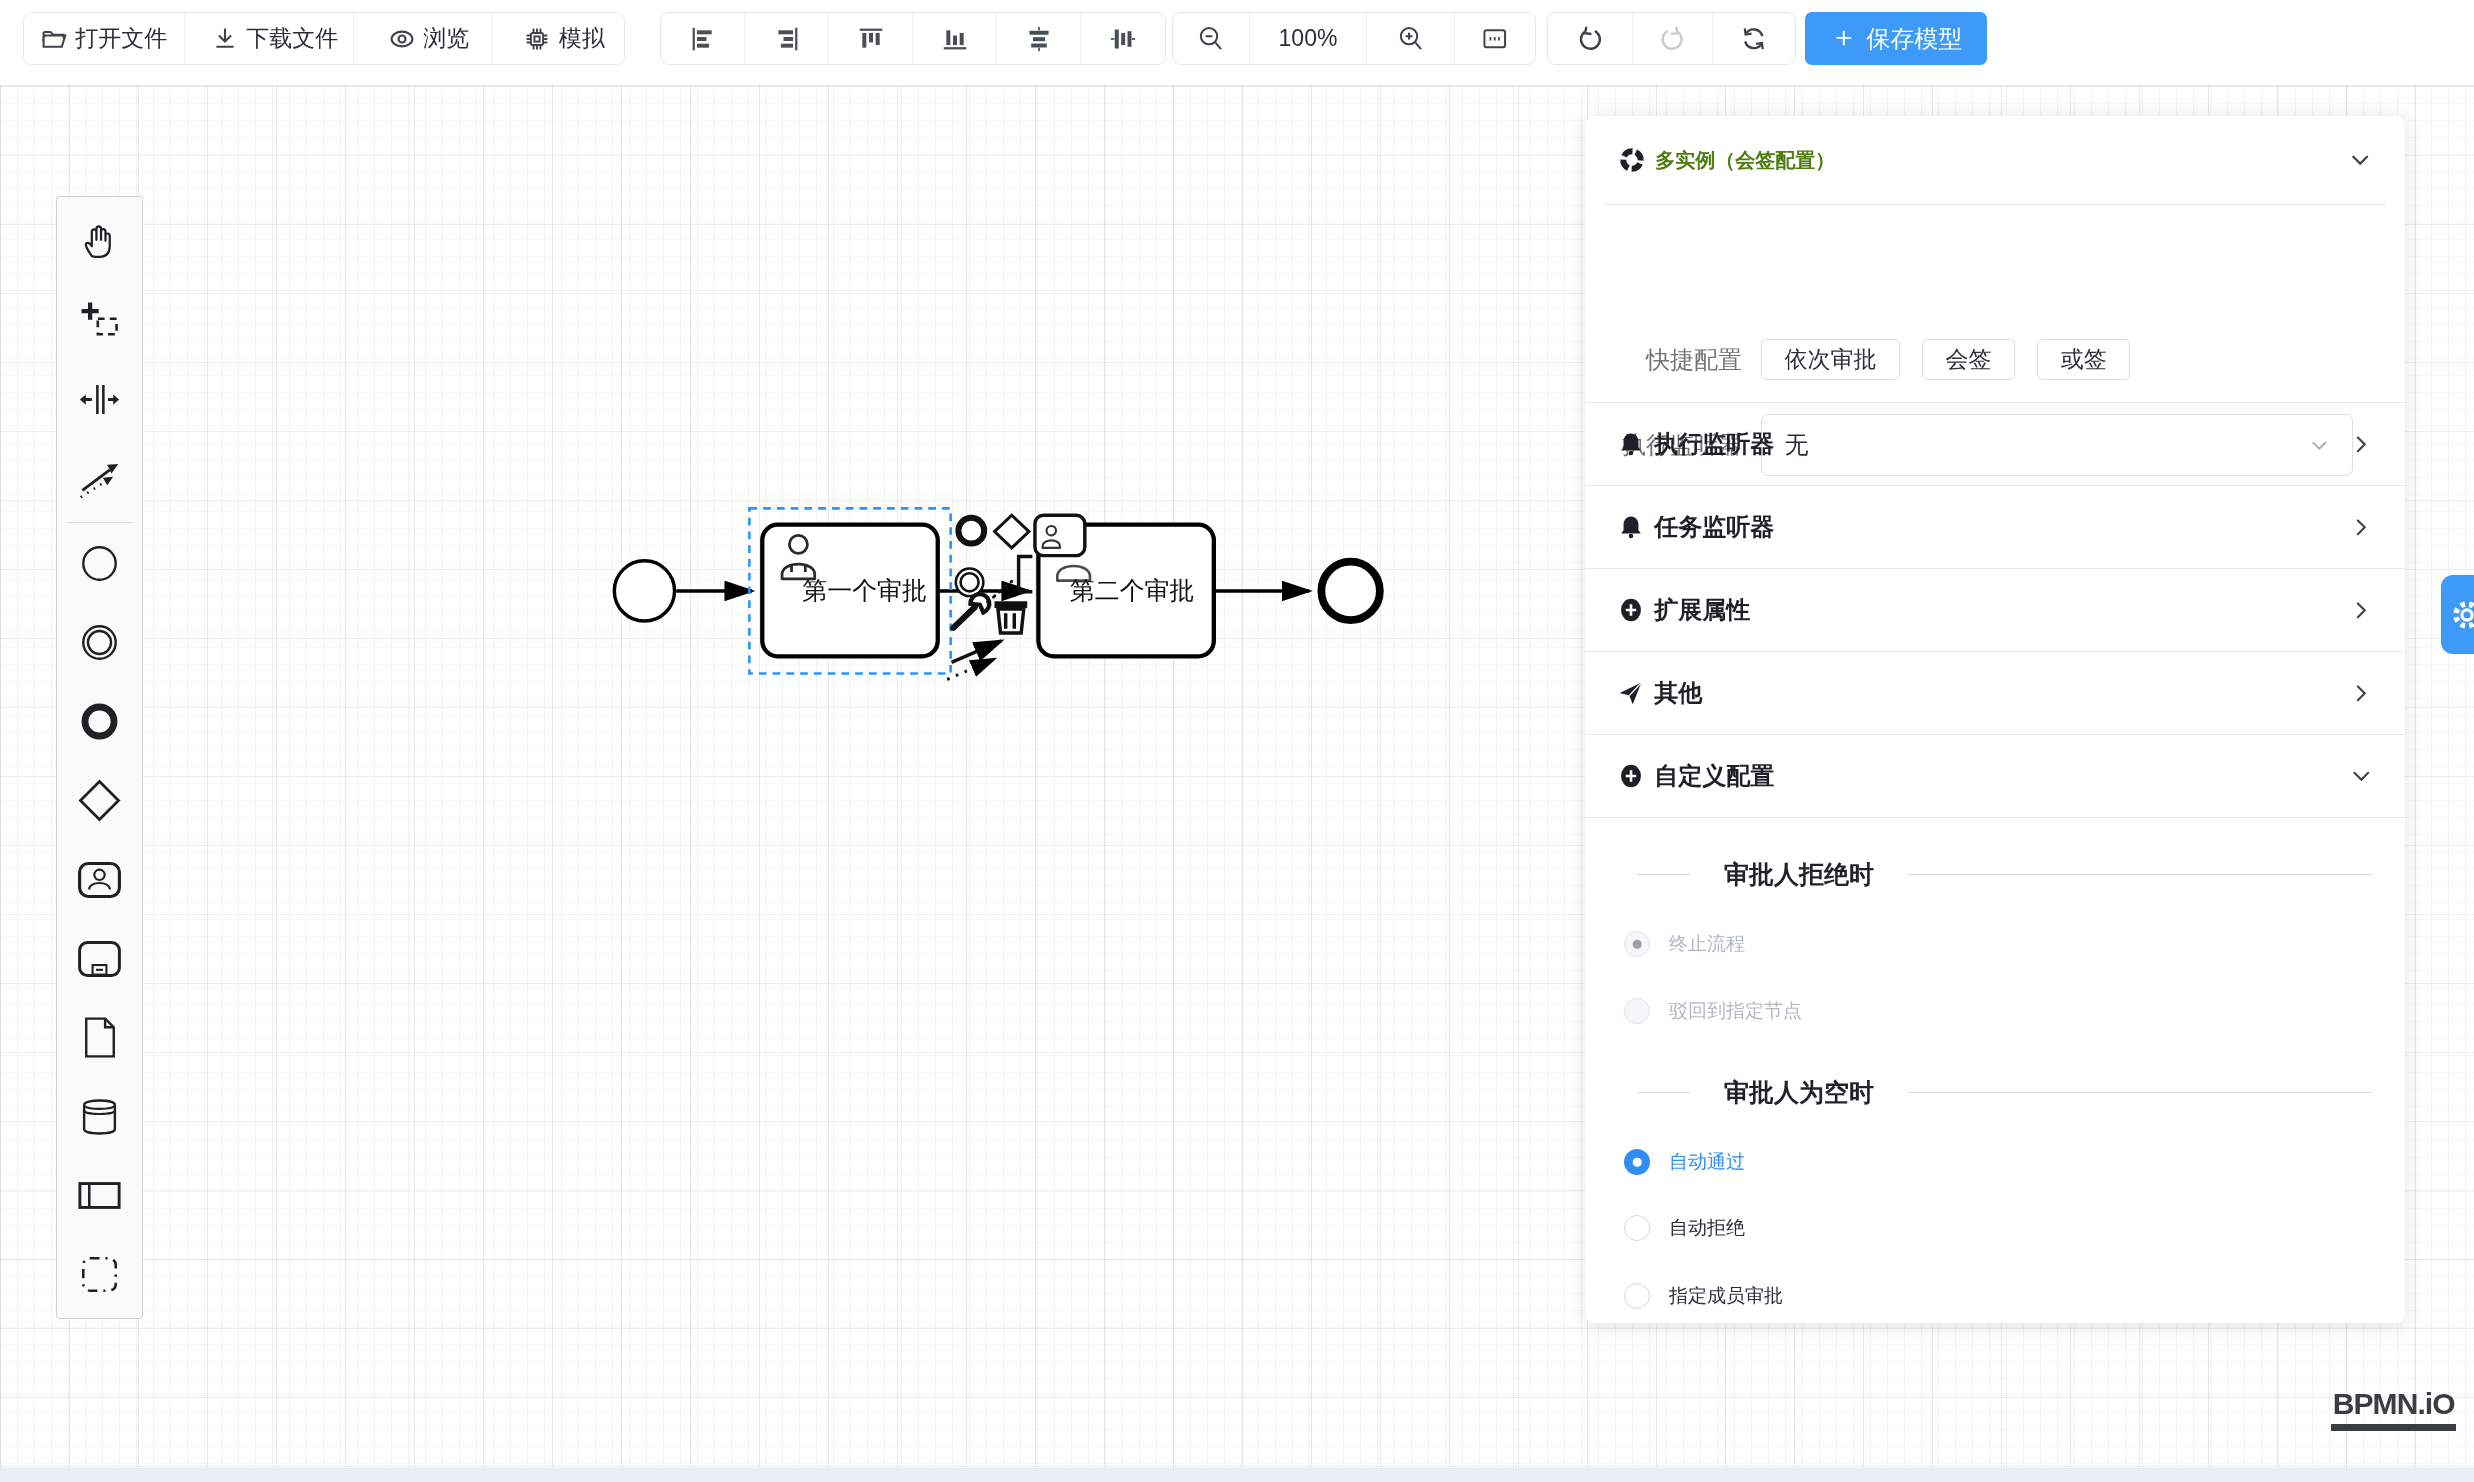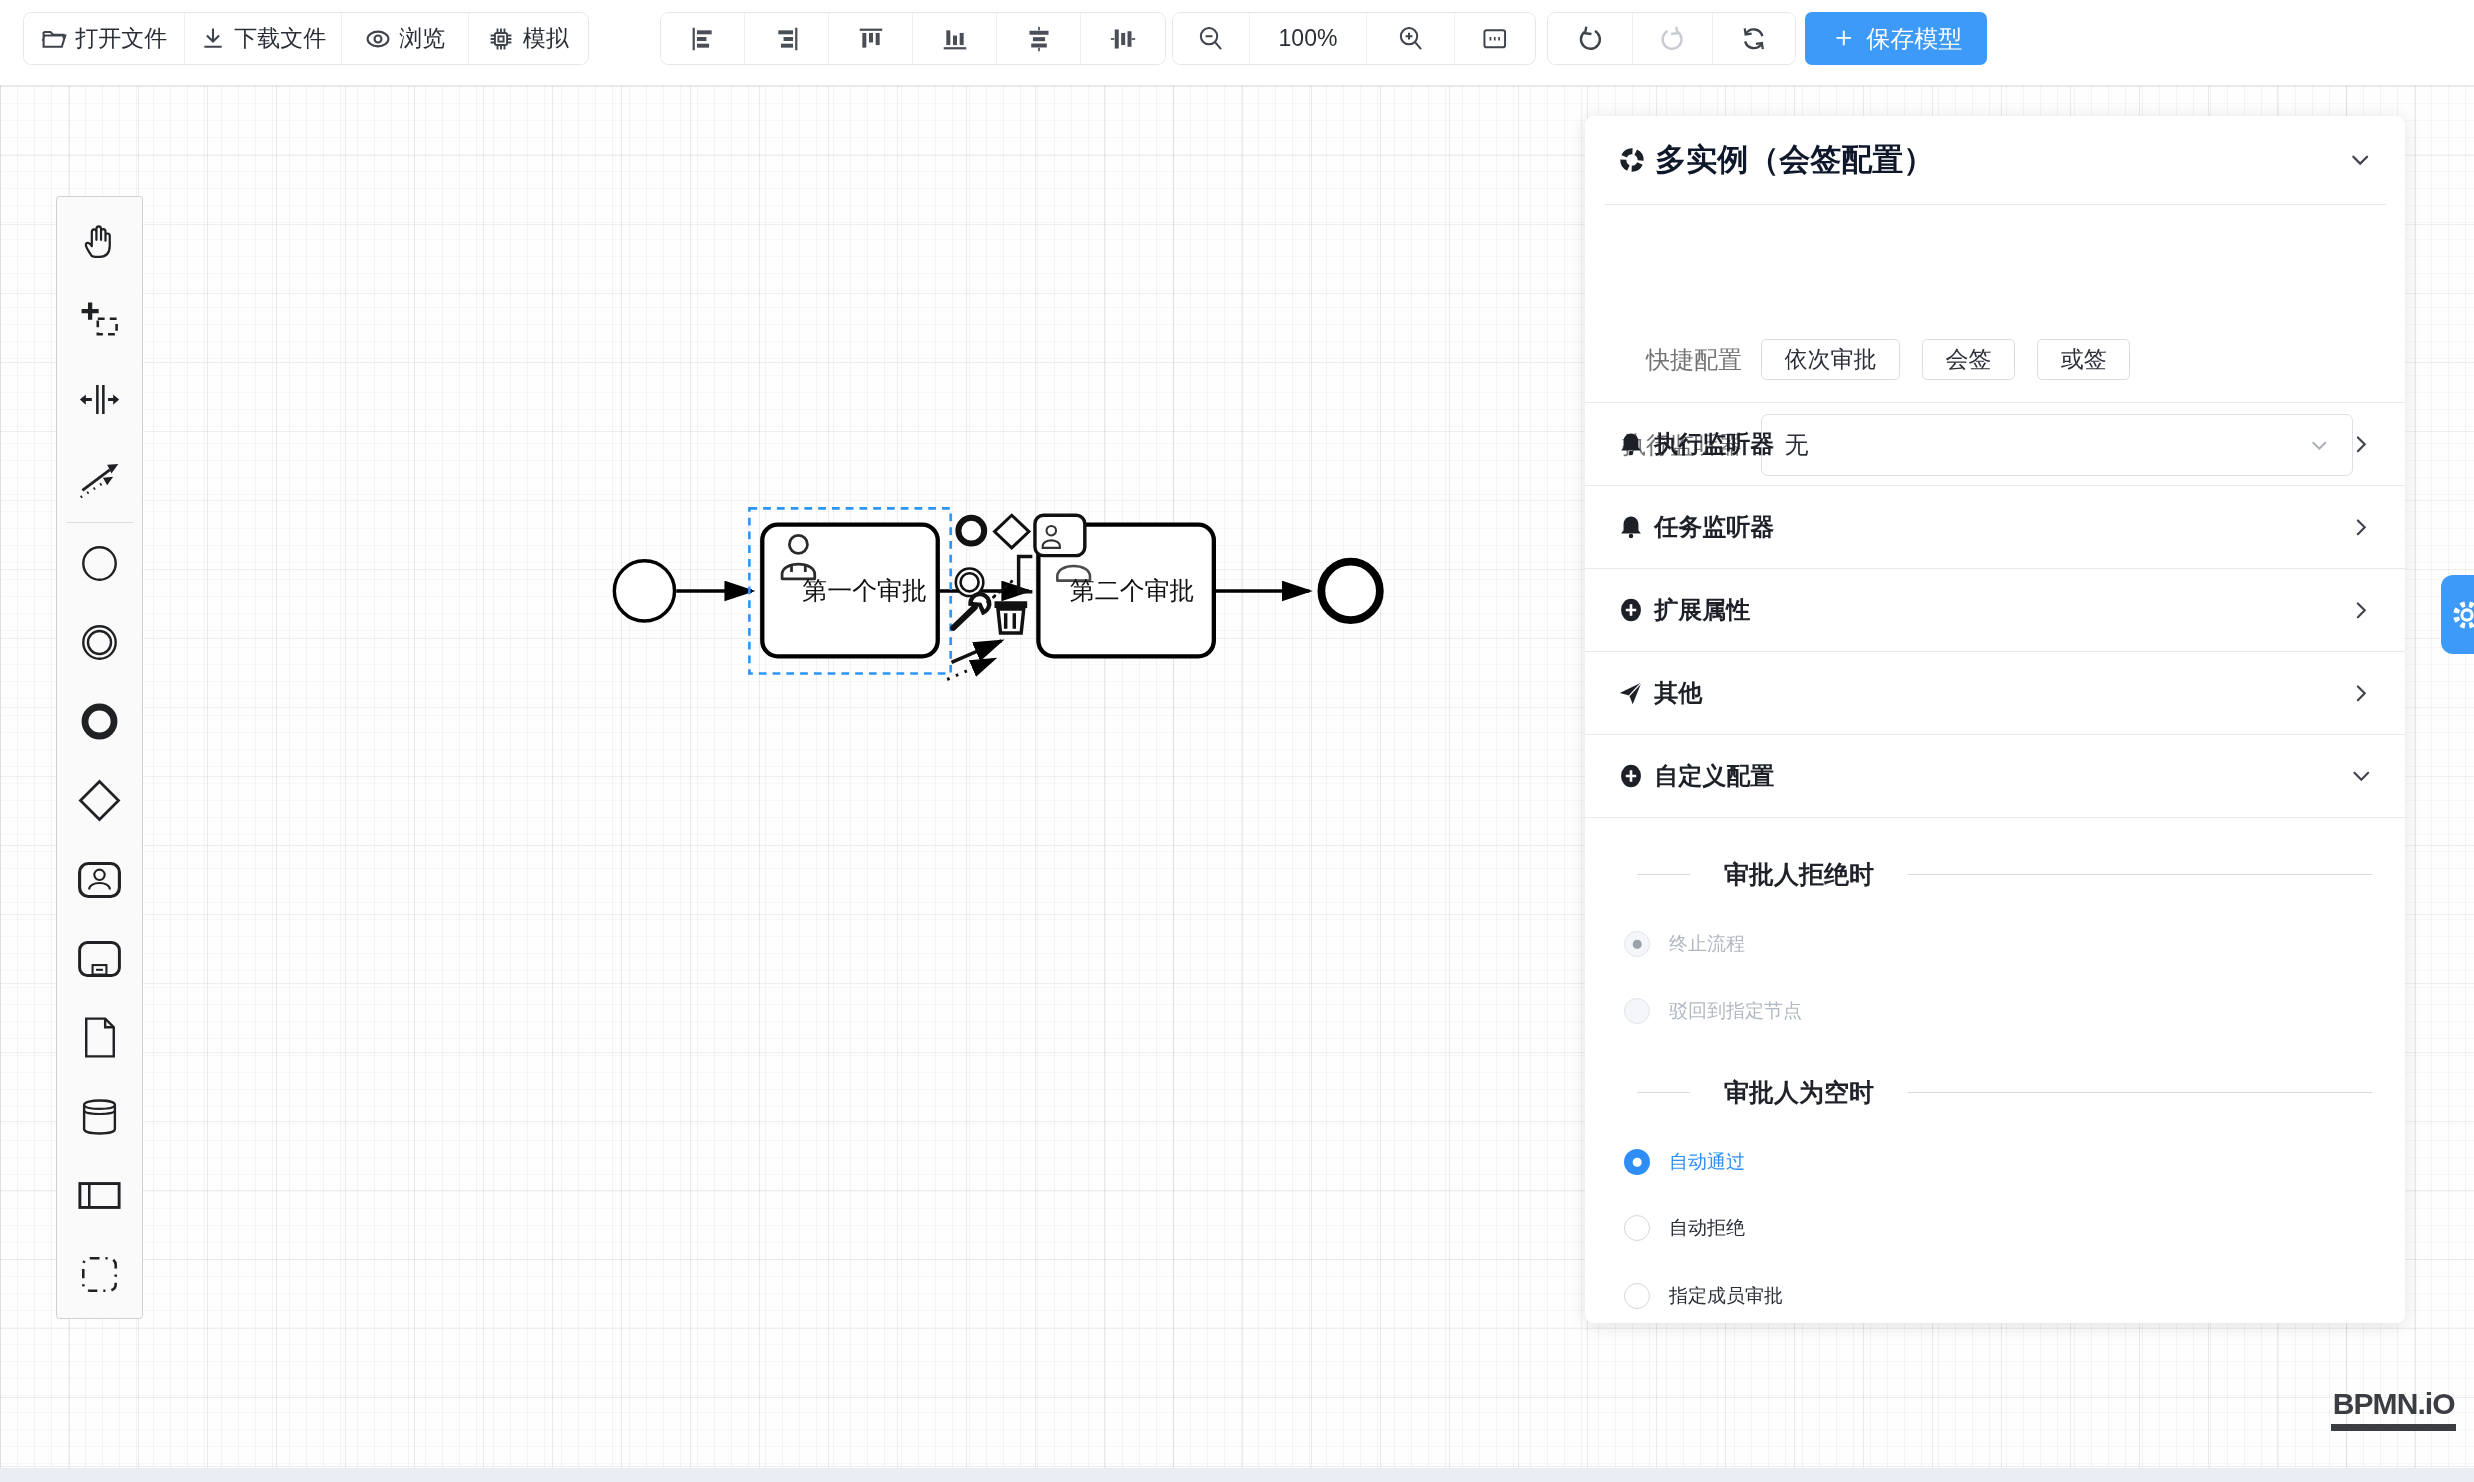--- a/index.html
+++ b/index.html
@@ -37,21 +37,21 @@
     border:1.7px solid #cdd1d6; border-radius:3.4px; z-index:20; display:flex; flex-direction:column;
     align-items:center; padding-top:5.2px; }
   .pal-item { width:83px; height:79px; display:flex; align-items:center; justify-content:center; cursor:pointer; }
   .pal-sep { width:66px; height:0; border-top:1.7px solid #d9dce0; margin:3.4px 0 1.7px 0; }
 
   
   .panel { position:absolute; left:1585px; top:116px; width:820px; height:1207px; background:#fff;
     border-radius:8.6px; box-shadow:0 2.6px 17px rgba(30,35,43,.12); z-index:30; }
   .panel-abs { position:absolute; left:0; right:0; }
   .panel-header { top:0; height:88px; display:flex; align-items:center; padding:0 34px; }
-  .panel-header .title { font-size:31px; font-weight:700; color:#0f172a; margin-left:10.3px; }
+  .panel-header .title { font-size:20px; font-weight:700; color:#4d7c0f; margin-left:10.3px; }
   .spacer { flex:1; }
   .hline { position:absolute; left:19px; right:19px; height:0; border-top:0.9px solid #e7e9ed; }
   .quick-row { top:217px; height:53px; display:flex; align-items:center; }
   .row-label { width:176px; text-align:right; font-size:24px; color:#737373; padding-right:19px; flex:none; }
   .chip-btn { height:41px; padding:0 22.4px; border:0.9px solid #d9dce1; border-radius:5.2px; background:#fff;
     font-size:23px; color:#2b2f38; display:flex; align-items:center; margin-right:22.4px; cursor:pointer; }
   .sign-row { top:298px; height:62px; display:flex; align-items:center; }
   .select-box { width:592px; height:62px; border:0.9px solid #dcdfe5; border-radius:6.9px; background:#fff;
     display:flex; align-items:center; padding:0 22.4px; cursor:pointer; }
   .select-box .val { font-size:24px; color:#2b2f38; flex:1; }
@@ -152,21 +152,21 @@
         <path d="M1169 713 v18 M1179 713 v18"></path>
       </g>
       <g>
         <line x1="1106" y1="770" x2="1164" y2="745" stroke="#111" stroke-width="4" marker-end="url(#arr)"></line>
         <line x1="1101" y1="790" x2="1156" y2="766" stroke="#111" stroke-width="3.5" stroke-dasharray="3 8" marker-end="url(#arr)"></line>
       </g>
     </g>
   </svg>
 
   <div class="toolbar">
-    <div class="tb-group" style="left:23px;">
+    <div class="tb-group" style="left:23px;gap:12px;">
       <div class="tb-btn" style="width:161px">
         <svg class="ico" width="26" height="26" viewBox="0 0 30 30" fill="none" stroke="#3f444c" stroke-width="2.4">
             <path d="M3 7 h8 l3 3 h12 v4 M3 7 v17 h21 l4 -13 h-24 l-2 6"></path>
           </svg>
         <span>打开文件</span>
       </div>
       <div class="tb-btn" style="width:157px">
         <svg class="ico" width="26" height="26" viewBox="0 0 30 30" fill="none" stroke="#3f444c" stroke-width="2.4">
             <path d="M15 3 v14 M8 11 l7 7 7 -7 M5 24 h20"></path>
           </svg>

